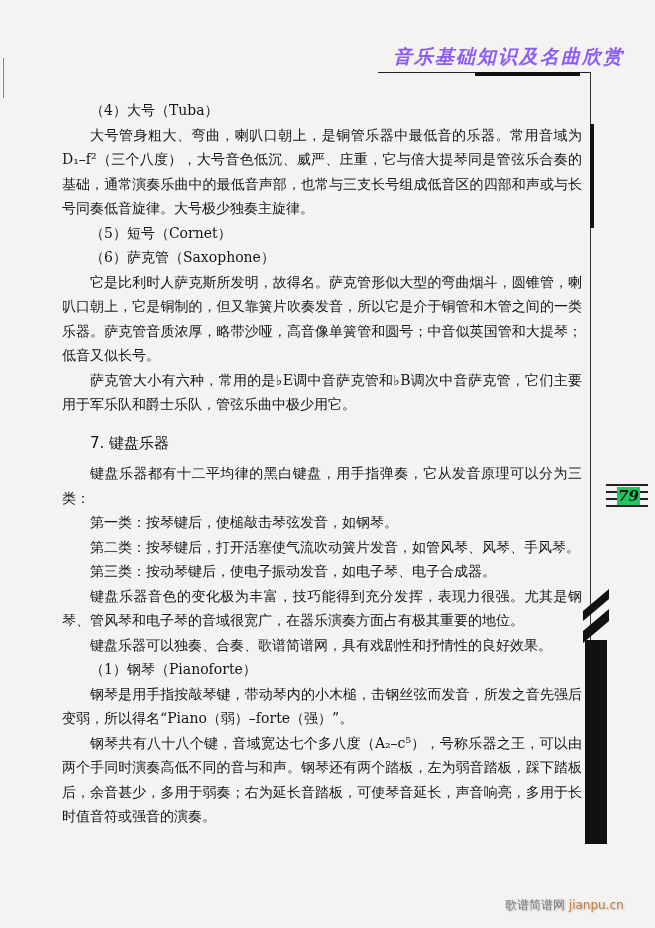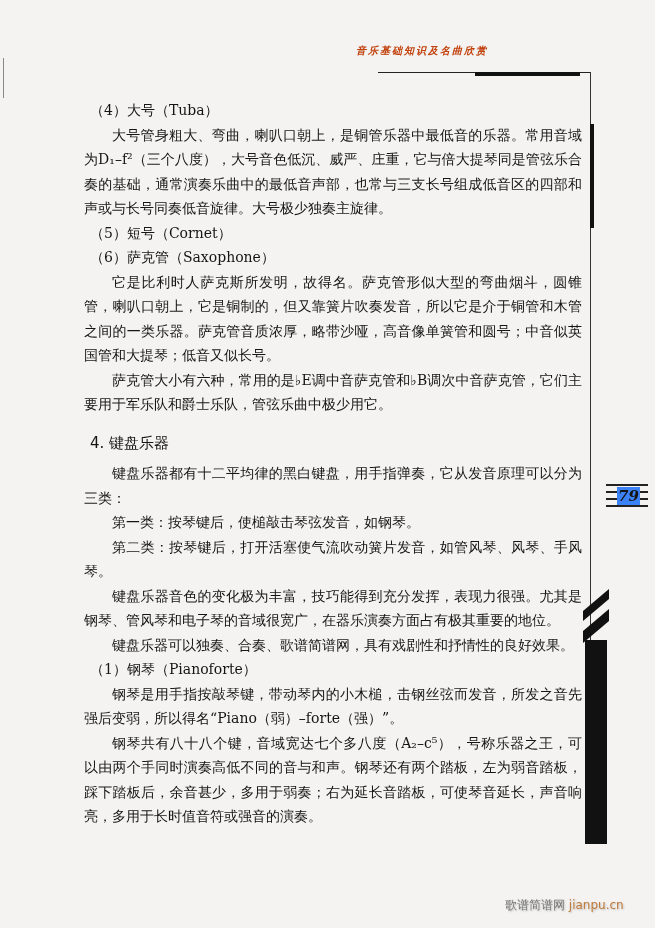--- a/index.html
+++ b/index.html
@@ -4,40 +4,40 @@
 <style>
   html, body { margin: 0; padding: 0; }
   body {
     width: 655px; height: 928px; position: relative; overflow: hidden;
     background: #f4f3f1;
     font-family: "DejaVu Serif", "Liberation Serif", serif;
     color: #151515;
   }
   .left-edge { position: absolute; left: 3px; top: 58px; width: 1px; height: 40px; background: #888; }
   .header-title {
-    position: absolute; left: 356px; top: 44px; font-size: 10px; font-weight: bold;
-    letter-spacing: 2px; font-family: "DejaVu Serif", serif; color: #c2410c; font-style: italic;
+    position: absolute; left: 393px; top: 44px; font-size: 19px; font-weight: bold;
+    letter-spacing: 2px; font-family: "DejaVu Serif", serif; color: #8b5cf6; font-style: italic;
   }
   .header-rule-thin { position: absolute; left: 378px; top: 72px; width: 212px; height: 1px; background: #222; }
   .header-rule-thick { position: absolute; left: 475px; top: 72px; width: 105px; height: 4px; background: #111; }
   .right-border { position: absolute; left: 590px; top: 72px; width: 1px; height: 770px; background: #333; }
   .right-tab-1 { position: absolute; left: 590px; top: 124px; width: 4px; height: 104px; background: #111; }
   .page-num-box { position: absolute; left: 606px; top: 484px; width: 42px; height: 26px; }
   .page-num-line { position: absolute; left: 0; width: 42px; height: 2px; background: #222; }
   .page-num {
     position: absolute; left: 11px; top: 3px; font-size: 15px; font-style: italic; font-weight: bold;
-    background: #3b82f6; padding: 0 1px; line-height: 18px; font-family: "DejaVu Serif", serif;
+    background: #22c55e; padding: 0 1px; line-height: 18px; font-family: "DejaVu Serif", serif;
   }
   .black-strip { position: absolute; left: 585px; top: 640px; width: 22px; height: 204px; background: #111; }
   .strip-stripe1 { position: absolute; left: 583px; top: 600px; width: 26px; height: 10px; background:#111; transform: skewY(-40deg); }
   .strip-stripe2 { position: absolute; left: 583px; top: 620px; width: 26px; height: 12px; background:#111; transform: skewY(-40deg); }
 
   .content { position: absolute; left: 62px; top: 98px; width: 520px; font-size: 14px; line-height: 24.5px; }
   .p { margin: 0; text-align: justify; }
-  .indent { text-indent: 28px; margin-left: 22px; }
+  .indent { text-indent: 28px; }
   .sub-heading { margin: 0; padding-left: 28px; }
   .section-heading {
     margin: 14px 0 6px 28px; font-family: "DejaVu Sans", sans-serif; font-size: 15px;
   }
   .watermark {
     position: absolute; left: 505px; top: 897px; font-size: 12px; color: #777;
     font-family: "DejaVu Sans", sans-serif; text-shadow: 1px 1px 2px #bbb;
   }
   .watermark .en { color: #c07a3a; }
 </style>
@@ -68,24 +68,25 @@
 
   <p class="sub-heading">（4）大号（Tuba）</p>
   <p class="p indent">大号管身粗大、弯曲，喇叭口朝上，是铜管乐器中最低音的乐器。常用音域为D₁–f²（三个八度），大号音色低沉、威严、庄重，它与倍大提琴同是管弦乐合奏的基础，通常演奏乐曲中的最低音声部，也常与三支长号组成低音区的四部和声或与长号同奏低音旋律。大号极少独奏主旋律。</p>
 
   <p class="sub-heading">（5）短号（Cornet）</p>
 
   <p class="sub-heading">（6）萨克管（Saxophone）</p>
   <p class="p indent">它是比利时人萨克斯所发明，故得名。萨克管形似大型的弯曲烟斗，圆锥管，喇叭口朝上，它是铜制的，但又靠簧片吹奏发音，所以它是介于铜管和木管之间的一类乐器。萨克管音质浓厚，略带沙哑，高音像单簧管和圆号；中音似英国管和大提琴；低音又似长号。</p>
   <p class="p indent">萨克管大小有六种，常用的是♭E调中音萨克管和♭B调次中音萨克管，它们主要用于军乐队和爵士乐队，管弦乐曲中极少用它。</p>
 
-  <p class="section-heading">4. 键盘乐器</p>
+  <p class="section-heading">7. 键盘乐器</p>
   <p class="p indent">键盘乐器都有十二平均律的黑白键盘，用手指弹奏，它从发音原理可以分为三类：</p>
   <p class="p indent">第一类：按琴键后，使槌敲击琴弦发音，如钢琴。</p>
   <p class="p indent">第二类：按琴键后，打开活塞使气流吹动簧片发音，如管风琴、风琴、手风琴。</p>
+  <p class="p indent">第三类：按动琴键后，使电子振动发音，如电子琴、电子合成器。</p>
   <p class="p indent">键盘乐器音色的变化极为丰富，技巧能得到充分发挥，表现力很强。尤其是钢琴、管风琴和电子琴的音域很宽广，在器乐演奏方面占有极其重要的地位。</p>
   <p class="p indent">键盘乐器可以独奏、合奏、歌谱简谱网，具有戏剧性和抒情性的良好效果。</p>
 
   <p class="sub-heading">（1）钢琴（Pianoforte）</p>
   <p class="p indent">钢琴是用手指按敲琴键，带动琴内的小木槌，击钢丝弦而发音，所发之音先强后变弱，所以得名“Piano（弱）–forte（强）”。</p>
   <p class="p indent">钢琴共有八十八个键，音域宽达七个多八度（A₂–c⁵），号称乐器之王，可以由两个手同时演奏高低不同的音与和声。钢琴还有两个踏板，左为弱音踏板，踩下踏板后，余音甚少，多用于弱奏；右为延长音踏板，可使琴音延长，声音响亮，多用于长时值音符或强音的演奏。</p>
 
 </div>
 
 <div class="watermark">

